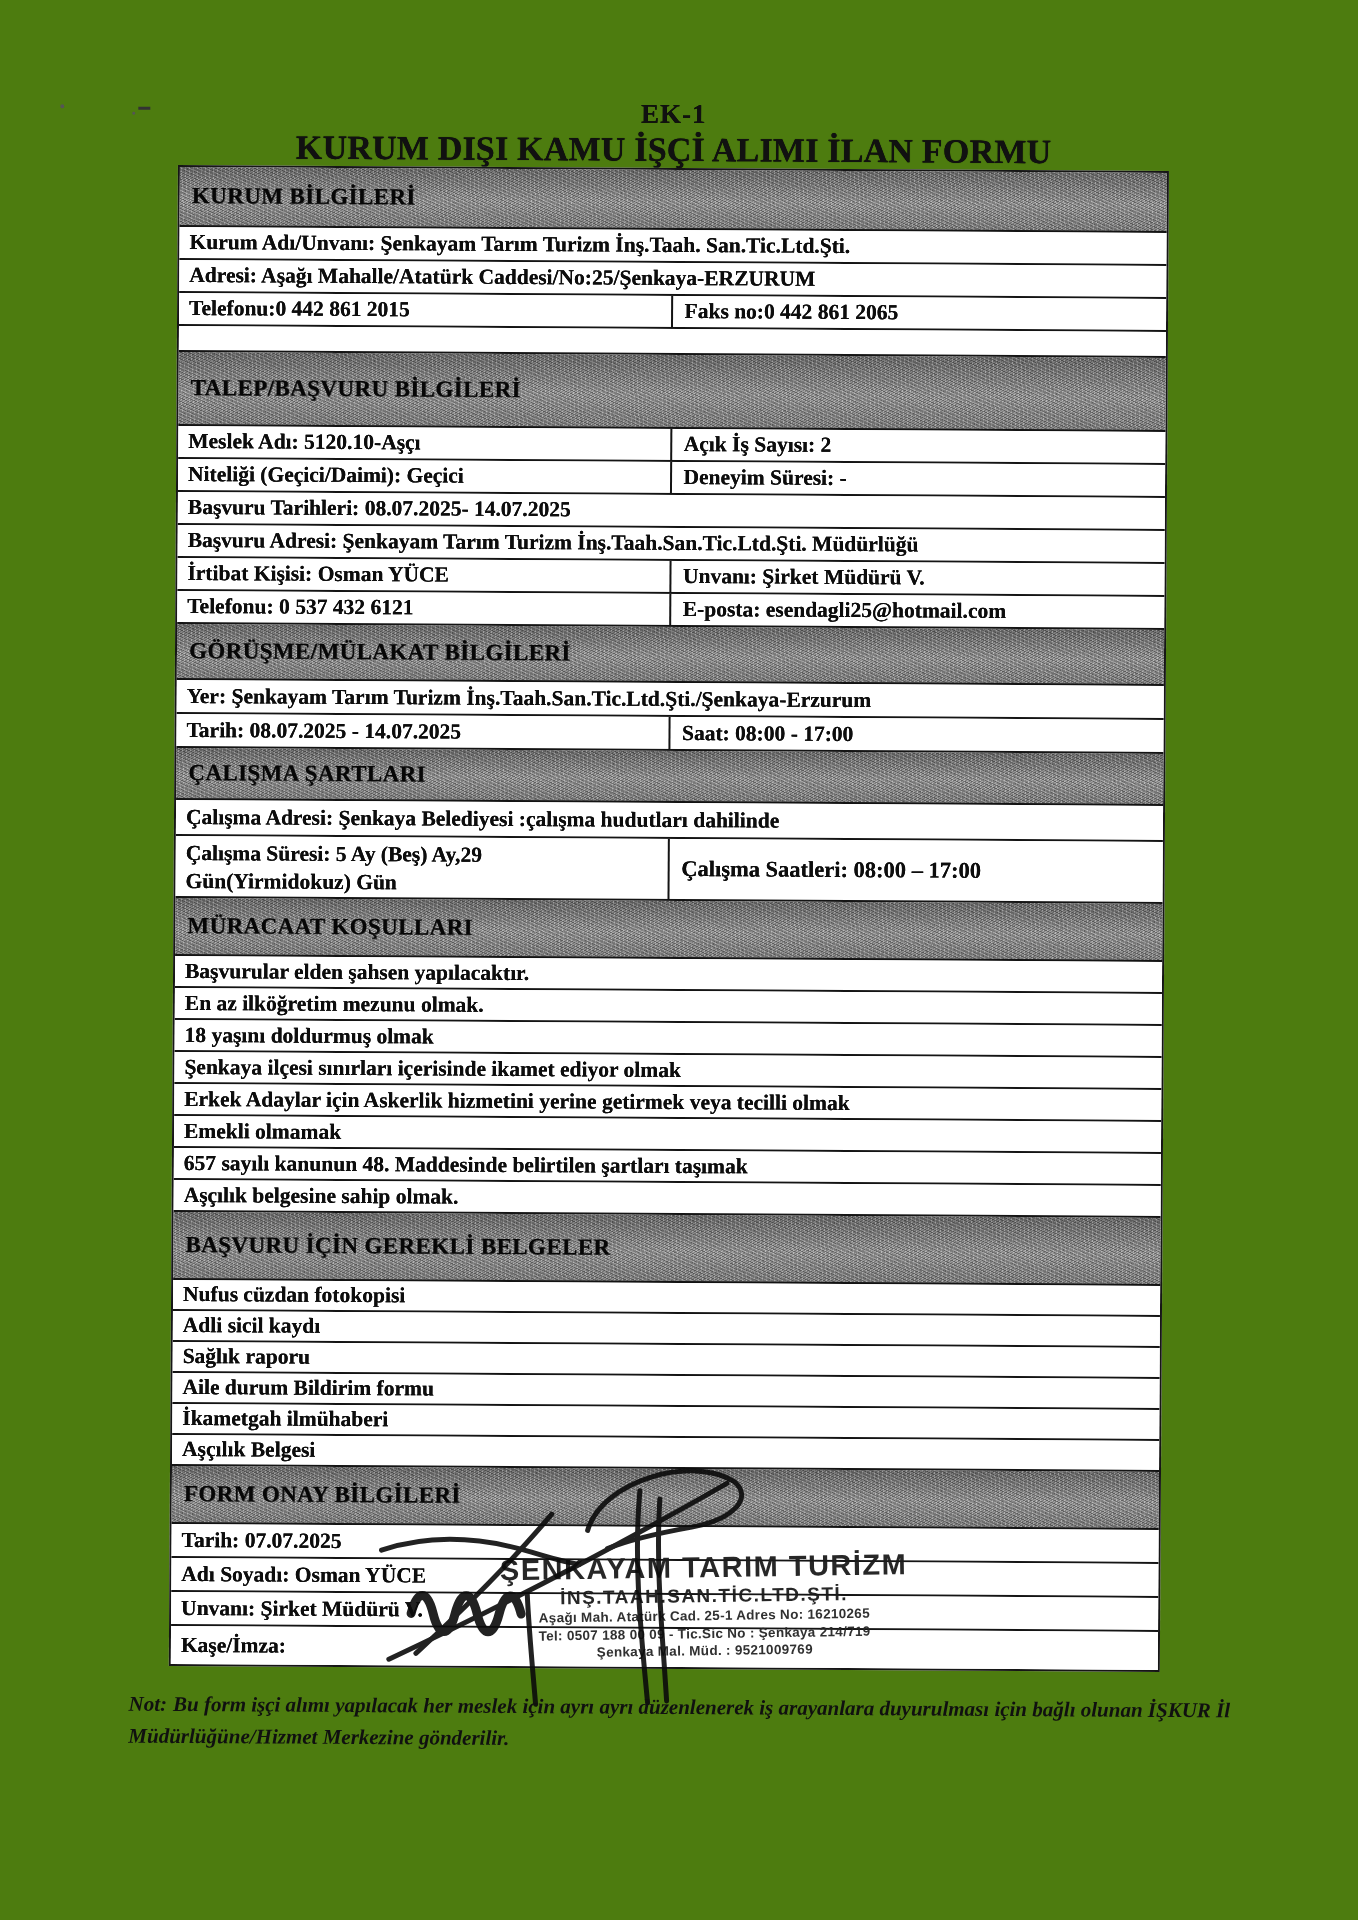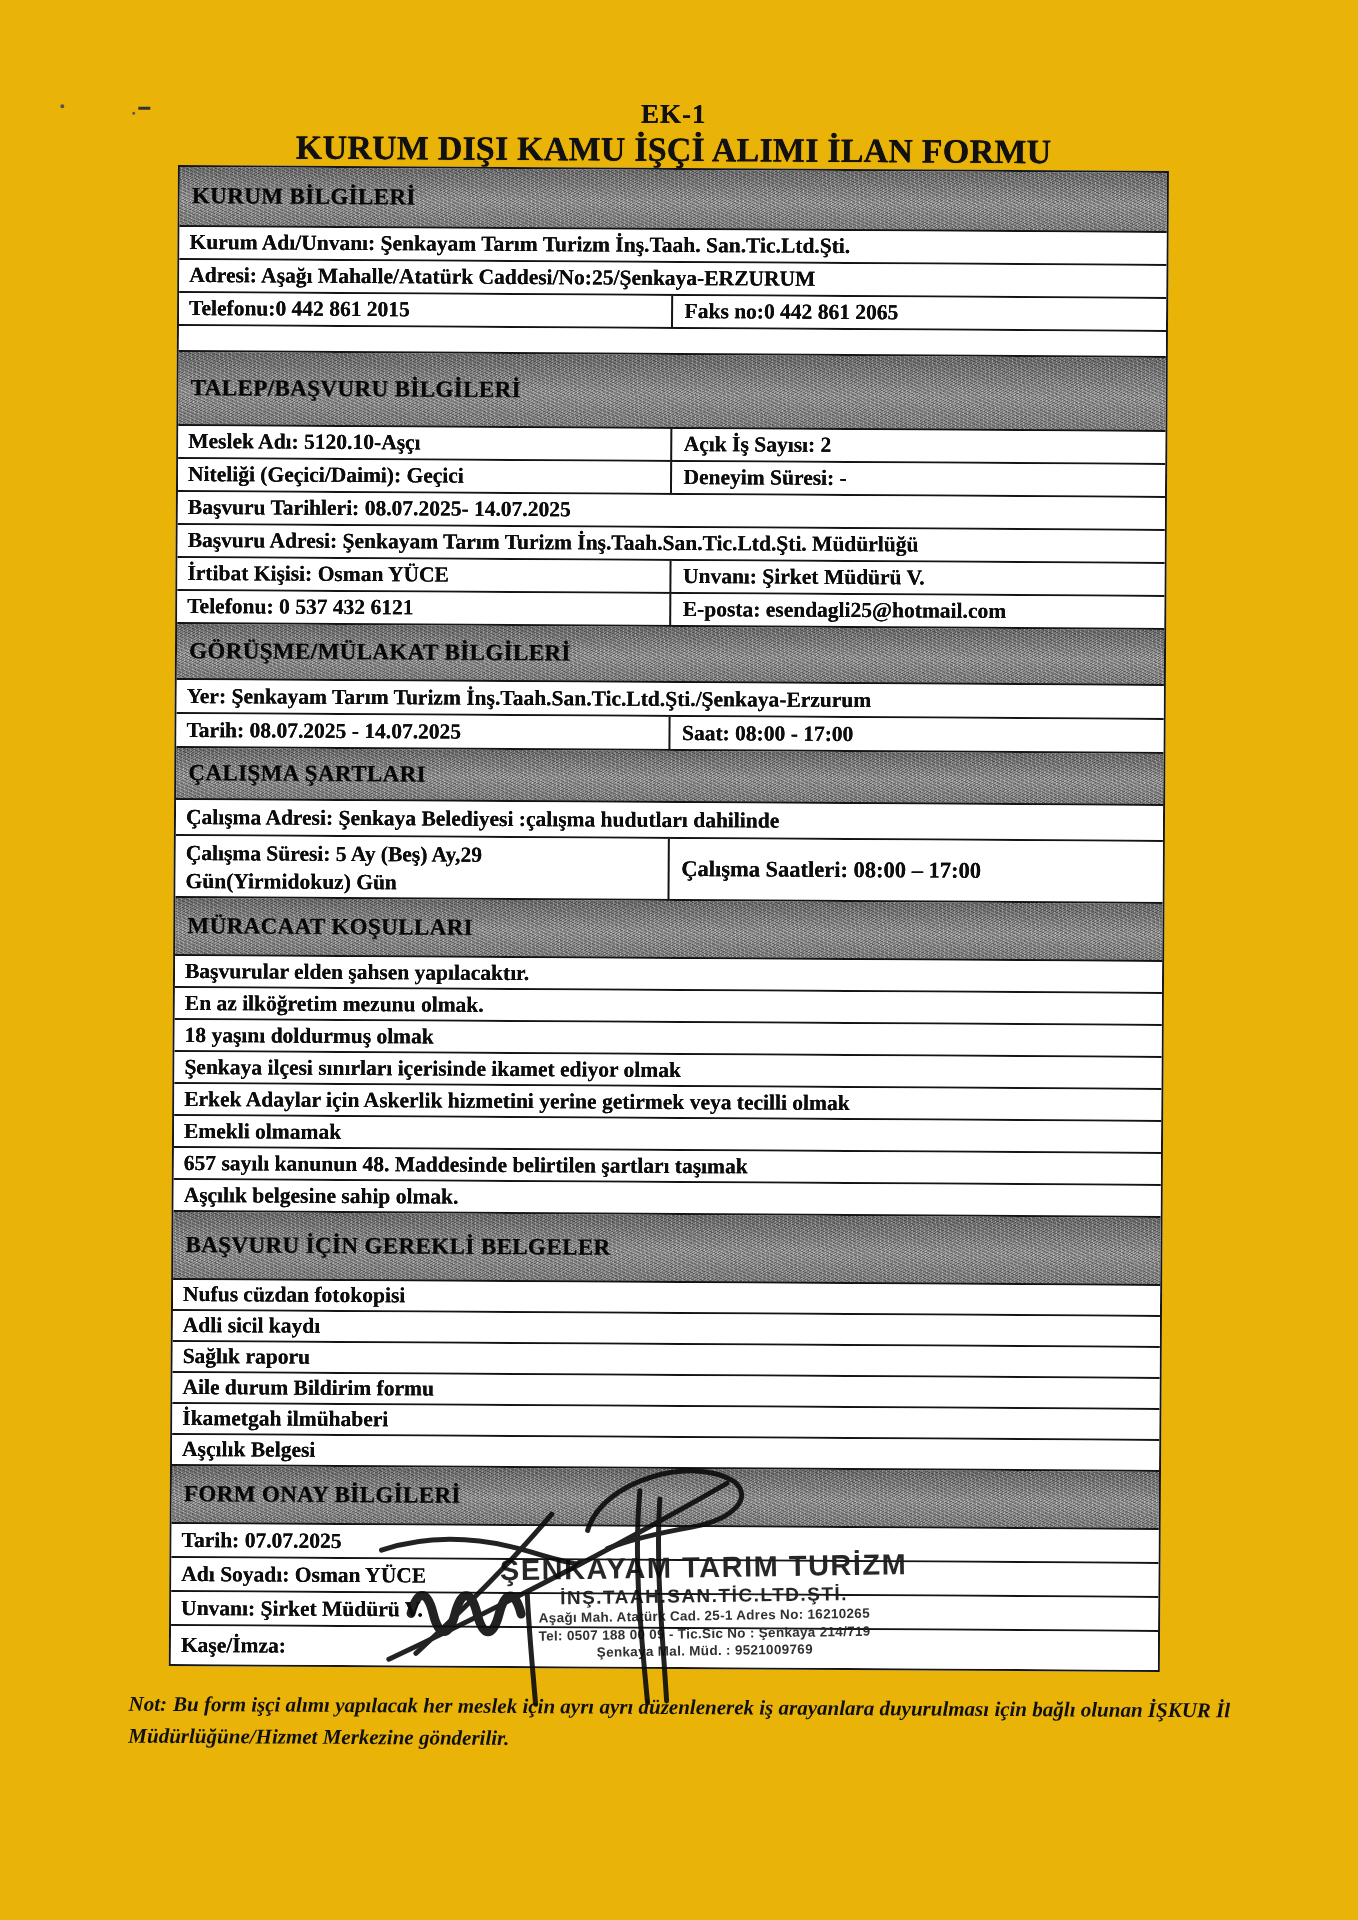--- a/index.html
+++ b/index.html
@@ -1,16 +1,16 @@
 <!DOCTYPE html>
 <html><head>
 <meta charset="utf-8">
 <style>
   html,body{margin:0;padding:0;background:#ffffff;}
-  .page{position:relative;width:1358px;height:1920px;background:#eab308;overflow:hidden;
+  .page{position:relative;width:1358px;height:1920px;background:#4d7c0f;overflow:hidden;
         font-family:"Liberation Serif", serif;color:#111;}
   .doc{position:absolute;left:0;top:0;width:1358px;height:1920px;
        transform:rotate(0.35deg);transform-origin:190px 160px;}
 
   
   .artifact{position:absolute;background:#555;}
   .art-dot{left:60px;top:105px;width:4px;height:4px;border-radius:50%;}
   .art-dot2{left:132px;top:112px;width:3px;height:3px;border-radius:50%;}
   .art-dash{left:138px;top:107px;width:12px;height:3px;background:#333;}
 

